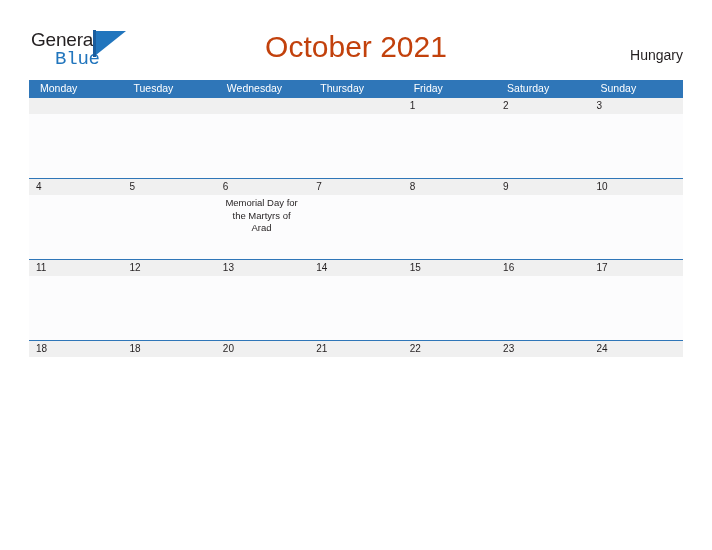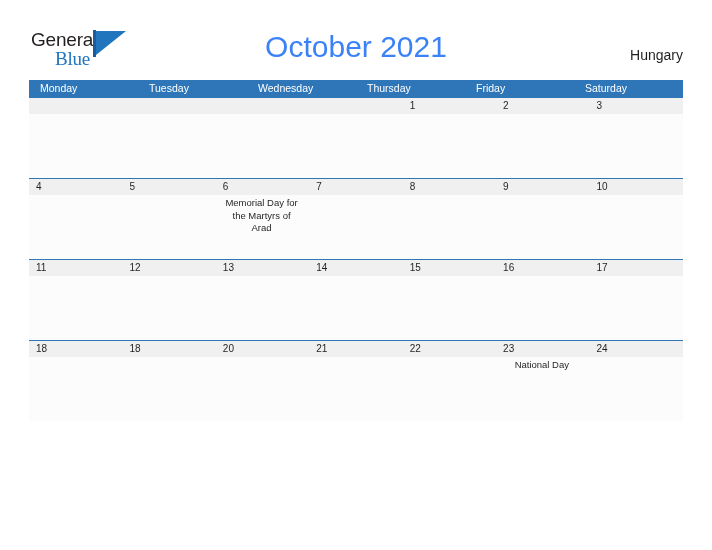--- a/index.html
+++ b/index.html
@@ -46,21 +46,21 @@
     color: #231f20;
     font-family: "Liberation Sans", sans-serif;
   }
   .logo-blue {
     position: absolute;
     left: 24px;
     top: 19px;
     font-size: 19px;
     letter-spacing: -0.2px;
     color: #2175bd;
-    font-family: Liberation Serif, serif;
+    font-family: Liberation Mono, monospace;
   }
   .logo-mark {
     position: absolute;
     left: 62px;
     top: 1px;
     width: 33px;
     height: 27px;
   }
   .logo-mark .bar {
     position: absolute;
@@ -80,21 +80,21 @@
     border-bottom: 24px solid transparent;
   }
 
   .cal-title {
     position: absolute;
     left: 0;
     top: 30px;
     width: 712px;
     text-align: center;
     font-size: 30px;
-    color: #3b82f6;
+    color: #c2410c;
     font-family: "Liberation Sans", sans-serif;
     font-weight: normal;
     letter-spacing: 0px;
     margin: 0;
   }
 
   .country {
     position: absolute;
     right: 29px;
     top: 47px;
@@ -193,20 +193,21 @@
 
   <div class="calendar">
 
     <div class="dow-row">
       <div class="dow-cell">Monday</div>
       <div class="dow-cell">Tuesday</div>
       <div class="dow-cell">Wednesday</div>
       <div class="dow-cell">Thursday</div>
       <div class="dow-cell">Friday</div>
       <div class="dow-cell">Saturday</div>
+      <div class="dow-cell">Sunday</div>
     </div>
 
     <div class="week">
       <div class="week-num-row">
         <div class="num-cell"></div>
         <div class="num-cell"></div>
         <div class="num-cell"></div>
         <div class="num-cell"></div>
         <div class="num-cell">1</div>
         <div class="num-cell">2</div>
@@ -268,26 +269,17 @@
     <div class="week">
       <div class="week-num-row">
         <div class="num-cell">18</div>
         <div class="num-cell">18</div>
         <div class="num-cell">20</div>
         <div class="num-cell">21</div>
         <div class="num-cell">22</div>
         <div class="num-cell">23</div>
         <div class="num-cell">24</div>
       </div>
-      <div class="week-body-row">
-        <div class="body-cell"></div>
-        <div class="body-cell"></div>
-        <div class="body-cell"></div>
-        <div class="body-cell"></div>
-        <div class="body-cell"></div>
-        <div class="body-cell">National Day</div>
-        <div class="body-cell"></div>
-      </div>
     </div>
 
 
   </div>
 </div>
 
 </body></html>

